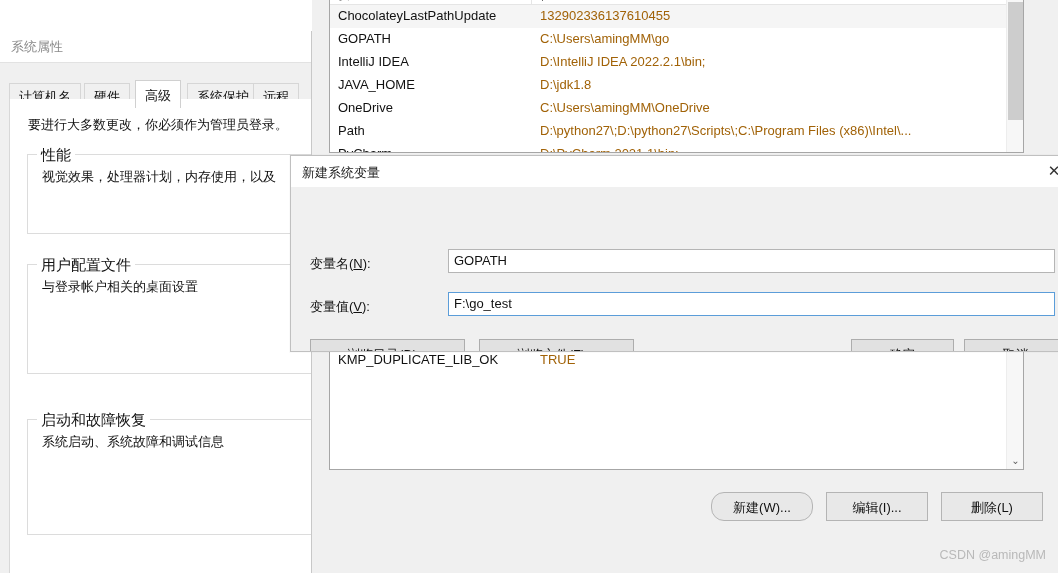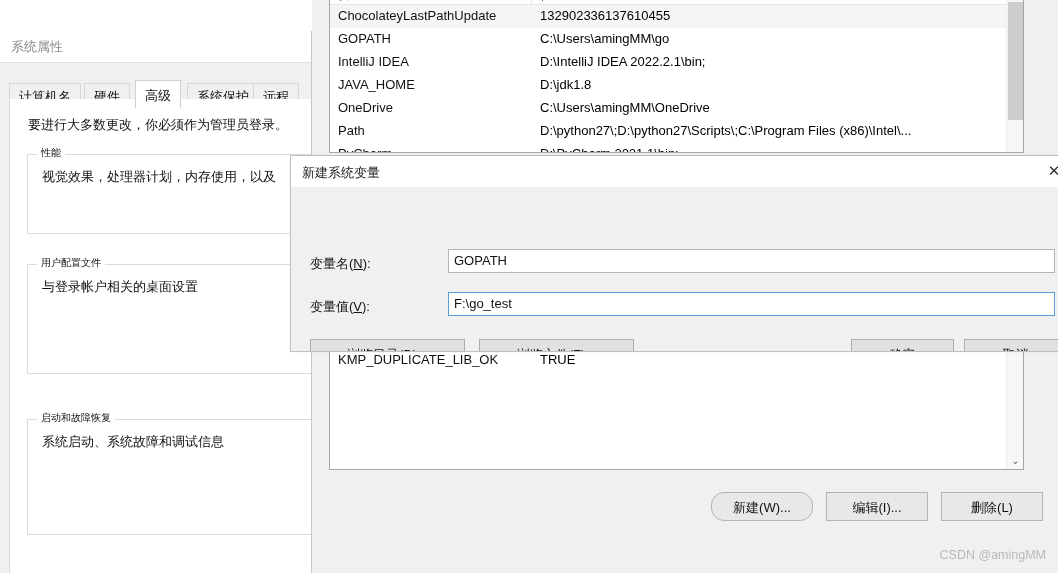--- a/index.html
+++ b/index.html
@@ -64,21 +64,21 @@
   }
   .groupbox {
     position: absolute; left: 17px;
     border: 1px solid #dcdcdc;
     background: #ffffff;
   }
   .groupbox-title {
     position: absolute; left: 9px; top: -9px;
     background: #ffffff;
     padding: 0 4px;
-    font-size: 10px; color: #111; white-space: nowrap;
+    font-size: 15px; color: #111; white-space: nowrap;
   }
   .groupbox-text {
     position: absolute; left: 14px; top: 13px;
     font-size: 13px; color: #111; white-space: nowrap;
   }
 
   
   .envwin {
     position: absolute; left: 312px; top: 0; width: 746px; height: 573px;
     background: #f0f0f0;
@@ -119,21 +119,21 @@
     white-space: nowrap;
   }
   .lv-row.alt { background: #f5f5f5; }
   .lv-name {
     position: absolute; left: 8px; top: 3px; width: 196px;
     font-size: 13px; color: #111;
     overflow: hidden; white-space: nowrap;
   }
   .lv-value {
     position: absolute; left: 210px; top: 3px; right: 6px;
-    font-size: 13px; color: #000000;
+    font-size: 13px; color: #a16207;
     overflow: hidden; white-space: nowrap; text-overflow: clip;
   }
   .vscroll {
     position: absolute; top: 0; right: 0; width: 17px; bottom: 0;
     background: #f7f7f7;
     border-left: 1px solid #ededed;
   }
   .vthumb {
     position: absolute; left: 1px; width: 15px;
     background: #cdcdcd;

